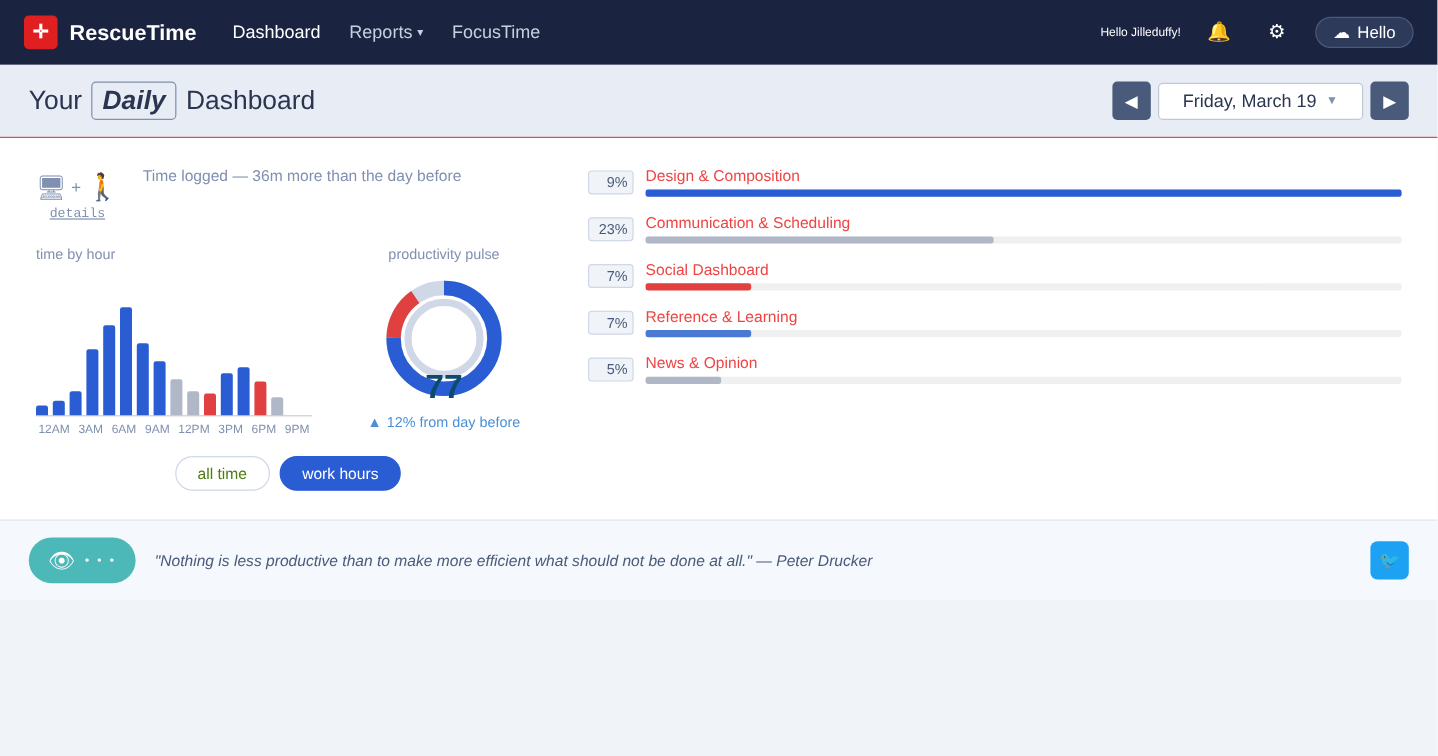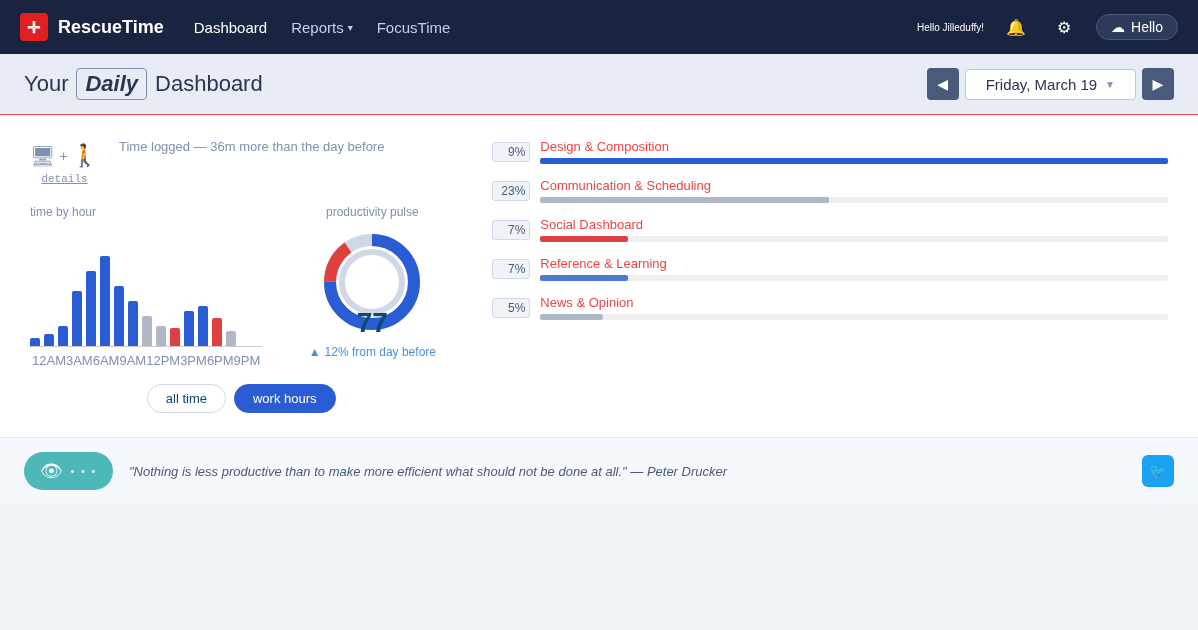--- a/index.html
+++ b/index.html
@@ -153,21 +153,21 @@
       width: 10px;
       border-radius: 2px 2px 0 0;
     }
     .bar.blue { background: #2a5cd4; }
     .bar.gray { background: #b0b8c8; }
     .bar.red { background: #e04040; }
 
     .time-labels {
       display: flex;
       justify-content: space-between;
-      font-size: 13px;
+      font-size: 10px;
       color: #8090b0;
       margin-top: 4px;
       padding: 0 2px;
     }
 
     
     .donut-container {
       position: relative; width: 110px; height: 110px; margin: 0 auto 8px;
     }
     .donut-svg { width: 110px; height: 110px; }
@@ -183,21 +183,21 @@
     .arrow-up { color: #4a90d9; }
 
     
     .time-toggles {
       display: flex; justify-content: center; gap: 8px; margin-top: 16px;
     }
     .toggle-btn {
       padding: 6px 18px; border-radius: 20px; font-size: 13px; cursor: pointer;
       border: 1px solid #d0d8e8;
     }
-    .toggle-btn.inactive { background: white; color: #0c4a6e; }
+    .toggle-btn.inactive { background: white; color: #4d7c0f; }
     .toggle-btn.active { background: #2a5cd4; color: white; border-color: #2a5cd4; }
 
     
     .activity-item {
       display: flex; align-items: center; gap: 10px; margin-bottom: 14px;
     }
     .activity-pct {
       width: 38px; text-align: right; font-size: 12px; color: #4a5a7a;
       background: #f0f4f8; border: 1px solid #d0d8e8; border-radius: 3px;
       padding: 2px 4px; flex-shrink: 0;

